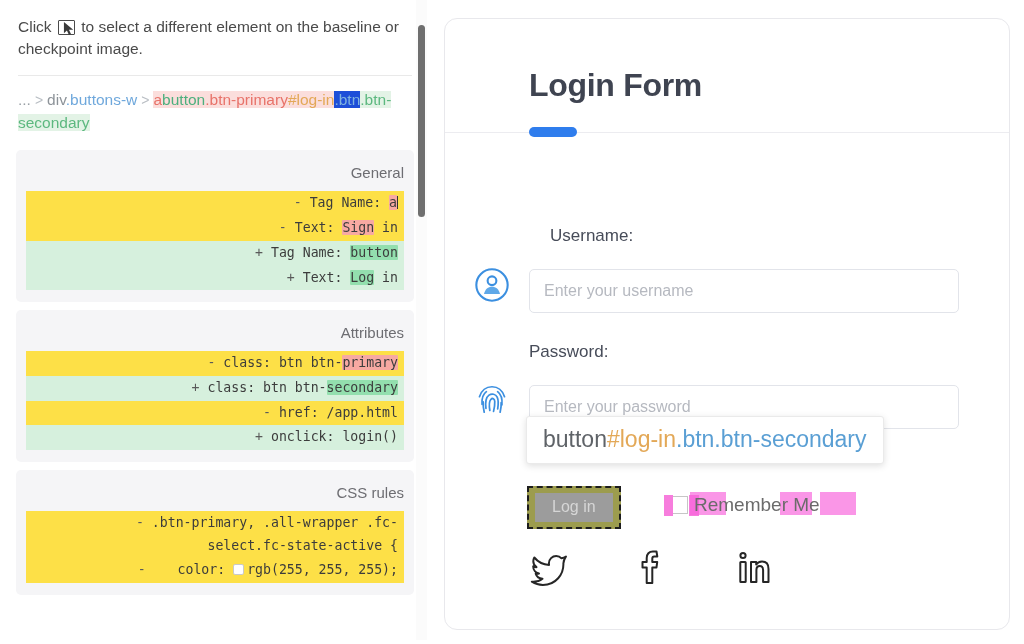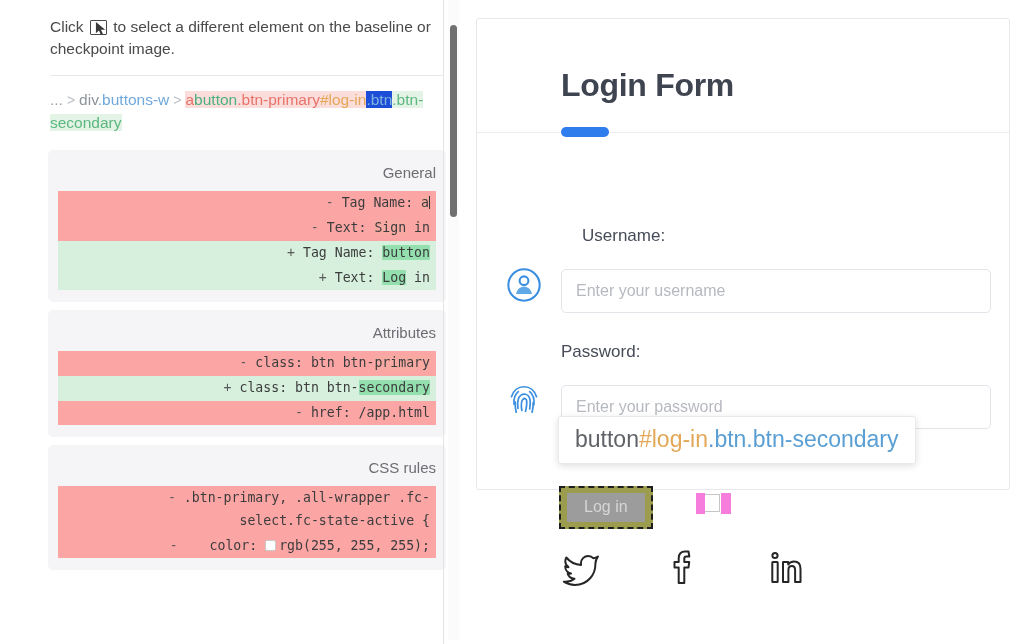--- a/index.html
+++ b/index.html
@@ -11,21 +11,20 @@
   }
   #root { position: relative; width: 1024px; height: 644px; display: flex; }
 
   
   .left-panel {
     position: relative;
     width: 430px; height: 640px;
     background: #ffffff;
     overflow: hidden;
     flex: 0 0 430px;
-    margin-left: 32px;
   }
   .intro {
     padding: 16px 22px 0 18px;
     font-size: 15.5px;
     line-height: 1.45;
     color: #4a4a4a;
     font-family: "Liberation Sans", sans-serif;
   }
   .cursor-icon {
     display: inline-block;
@@ -78,21 +77,21 @@
   }
   .diff-rows { display: block; }
   .diff-row {
     font-family: "DejaVu Sans Mono", monospace;
     font-size: 13.2px;
     line-height: 1.72;
     padding: 1px 6px 1px 6px;
     color: #3c3c3c;
     white-space: pre-wrap;
   }
-  .diff-row.del { background: #fca5a5; }
+  .diff-row.del { background: #fde047; }
   .diff-row.ins { background: #d6f0dd; }
   .diff-row .sign { color: #5a5a5a; }
   .hl-del { background: #f7a9a2; border-radius: 1px; }
   .hl-ins { background: #93dfae; border-radius: 1px; }
   .caret {
     display: inline-block;
     width: 1px; height: 13px;
     background: #333;
     vertical-align: -2px;
     position: relative;
@@ -131,23 +130,23 @@
   
   .right-panel {
     position: relative;
     flex: 1 1 auto;
     height: 644px;
     background: #ffffff;
     padding: 18px 14px 6px 14px;
   }
   .login-card {
     position: relative;
-    width: 100%; height: 472px;
+    width: 100%; height: 612px;
     border: 1px solid #e8e8ec;
-    border-radius: 3px;
+    border-radius: 13px;
     background: #ffffff;
     overflow: visible;
   }
   .login-title {
     position: absolute;
     left: 84px; top: 48px;
     font-size: 32px;
     font-weight: bold;
     color: #3f4451;
     letter-spacing: -0.3px;
@@ -294,20 +293,21 @@
         <div class="diff-row ins"><span class="sign">+</span> <span>Text: </span><span class="hl-ins">Log</span><span> in</span></div>
       </div>
     </div>
 
     <div class="section-card">
       <div class="section-title">Attributes</div>
       <div class="diff-rows">
         <div class="diff-row del"><span class="sign">-</span> <span>class: btn btn-</span><span class="hl-del">primary</span></div>
         <div class="diff-row ins"><span class="sign">+</span> <span>class: btn btn-</span><span class="hl-ins">secondary</span></div>
         <div class="diff-row del"><span class="sign">-</span> <span>href: /app.html</span></div>
+        <div class="diff-row ins"><span class="sign">+</span> <span>onclick: login()</span></div>
       </div>
     </div>
 
     <div class="section-card">
       <div class="section-title">CSS rules</div>
       <div class="diff-rows">
         <div class="diff-row del"><span class="sign">-</span><span> .btn-primary, .all-wrapper .fc-
    select.fc-state-active {</span></div>
         <div class="diff-row del"><span class="sign">-</span><span>    color: </span><span class="swatch"></span><span>rgb(255, 255, 255);</span></div>
       </div>
@@ -352,20 +352,26 @@
       <div class="tooltip">
         <span class="tt-tag">button</span><span class="tt-id">#log-in</span><span class="tt-cls">.btn.btn-secondary</span>
       </div>
 
       <div class="login-btn-wrap">
         <button class="login-btn">Log in</button>
       </div>
 
       <div class="remember-wrap">
         <span class="remember-box"></span>
+        <span class="remember-text">
+          <span class="pink" style="left:-4px; width:36px;"></span>
+          <span class="pink" style="left:86px; width:32px;"></span>
+          <span class="pink" style="left:126px; width:36px;"></span>
+          <span class="label">Remember Me</span>
+        </span>
       </div>
 
       <div class="socials">
         <svg class="social-icon" viewBox="0 0 40 40">
           <path d="M37 9.5 c-1.4 .9 -2.9 1.5 -4.5 1.8 C31.2 9.8 29.3 9 27.2 9 c-4 0 -7.3 3.3 -7.3 7.3 0 .6 .06 1.1 .2 1.6 C14 17.6 8.8 14.8 5.3 10.5 c-.6 1.1 -1 2.3 -1 3.7 0 2.5 1.3 4.7 3.2 6 -1.2 0 -2.3 -.35 -3.3 -.9 v .1 c0 3.5 2.5 6.4 5.8 7.1 -.6 .17 -1.2 .25 -1.9 .25 -.47 0 -.9 -.05 -1.4 -.13 .9 2.9 3.6 5 6.8 5.05 -2.5 2 -5.6 3.1 -9 3.1 -.6 0 -1.2 -.03 -1.7 -.1 3.2 2.05 7 3.25 11.1 3.25 13.3 0 20.5 -11 20.5 -20.5 l -.02 -.93 C34.8 12.4 36 11 37 9.5 z" fill="none" stroke="#262626" stroke-width="2" stroke-linejoin="round"></path>
         </svg>
         <svg class="social-icon" viewBox="0 0 40 40">
           <path d="M25.5 4.5 h-3.6 c-3.8 0 -6.2 2.5 -6.2 6.4 V15 h-4.2 v5.4 h4.2 V36 h5.6 V20.4 h4.2 l .7 -5.4 h-4.9 v-3.5 c0 -1.3 .45 -2 2 -2 h3 z" fill="none" stroke="#262626" stroke-width="2" stroke-linejoin="round"></path>
         </svg>
         <svg class="social-icon" viewBox="0 0 40 40">

